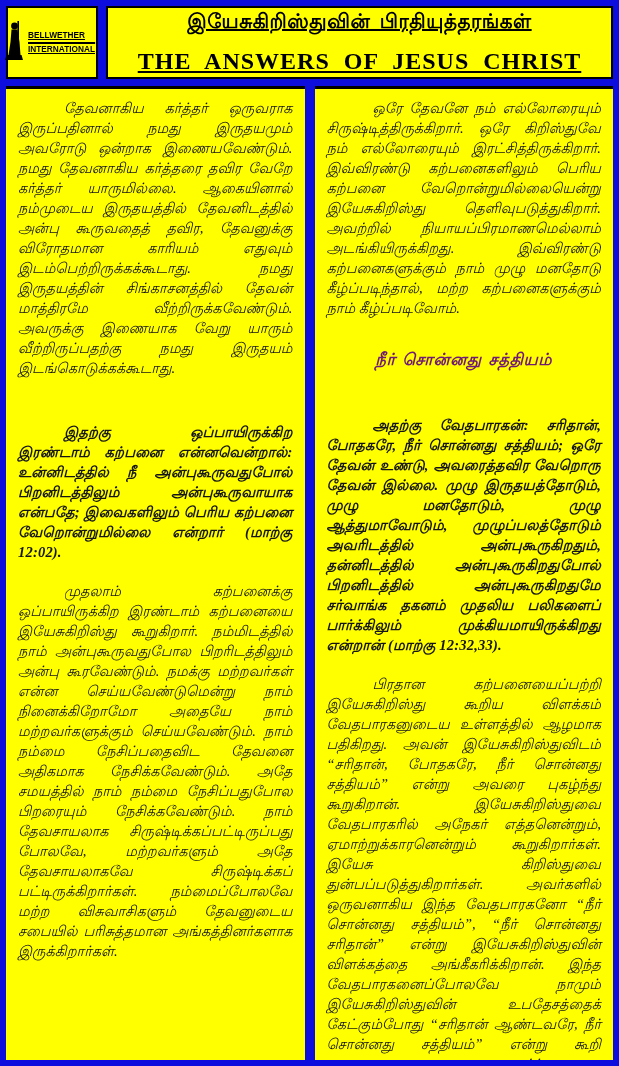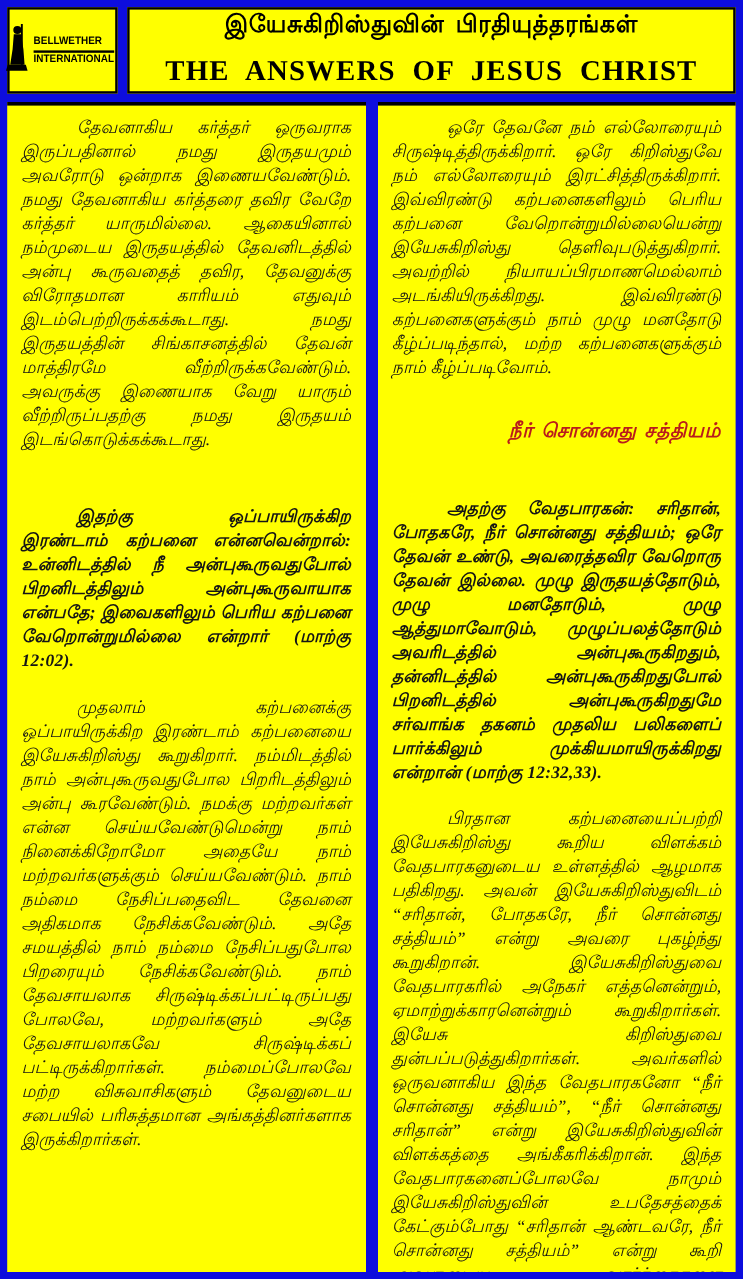--- a/index.html
+++ b/index.html
@@ -6,21 +6,21 @@
   body {
     width:619px; height:1066px;
     background:#0d0ddd;
     box-sizing:border-box;
     padding:6px;
     display:flex; flex-direction:column; gap:7px;
     font-family:"Liberation Serif", serif;
     overflow:hidden;
   }
   
-  .header-row { flex:0 0 70px; display:flex; gap:8px; }
+  .header-row { flex:0 0 70px; display:flex; gap:8px;text-decoration:underline; }
   .logo-box {
     width:92px; box-sizing:border-box;
     background:#ffff00; border:2px solid #000;
     display:flex; align-items:center; justify-content:center; gap:4px;
     padding:2px;
   }
   .logo-text {
     display:flex; flex-direction:column;
     font-family:"Liberation Sans", sans-serif;
     font-weight:bold; font-size:9px; line-height:1.25;
@@ -51,23 +51,23 @@
     overflow:hidden;
     color:#151515;
   }
   p.para {
     margin:0 0 19px 0;
     font-size:14.5px; line-height:20px;
     text-align:justify; text-indent:46px;
   }
   p.quote { font-weight:bold; letter-spacing:0.2px;margin-top:44px; }
   h2.section {
-    font-size:16.5px; font-weight:bold; color:#b91c1c;
+    font-size:16.5px; font-weight:bold; color:#701a75;
     margin:32px 0 28px 0; letter-spacing:0.6px; word-spacing:2px;
-    text-align:right;
+    text-align:center;
   }
   .figure-icon { flex:0 0 auto; }
 </style>
 </head>
 <body>
 
 <div class="header-row">
 
   <div class="logo-box">
     <span class="figure-icon">

